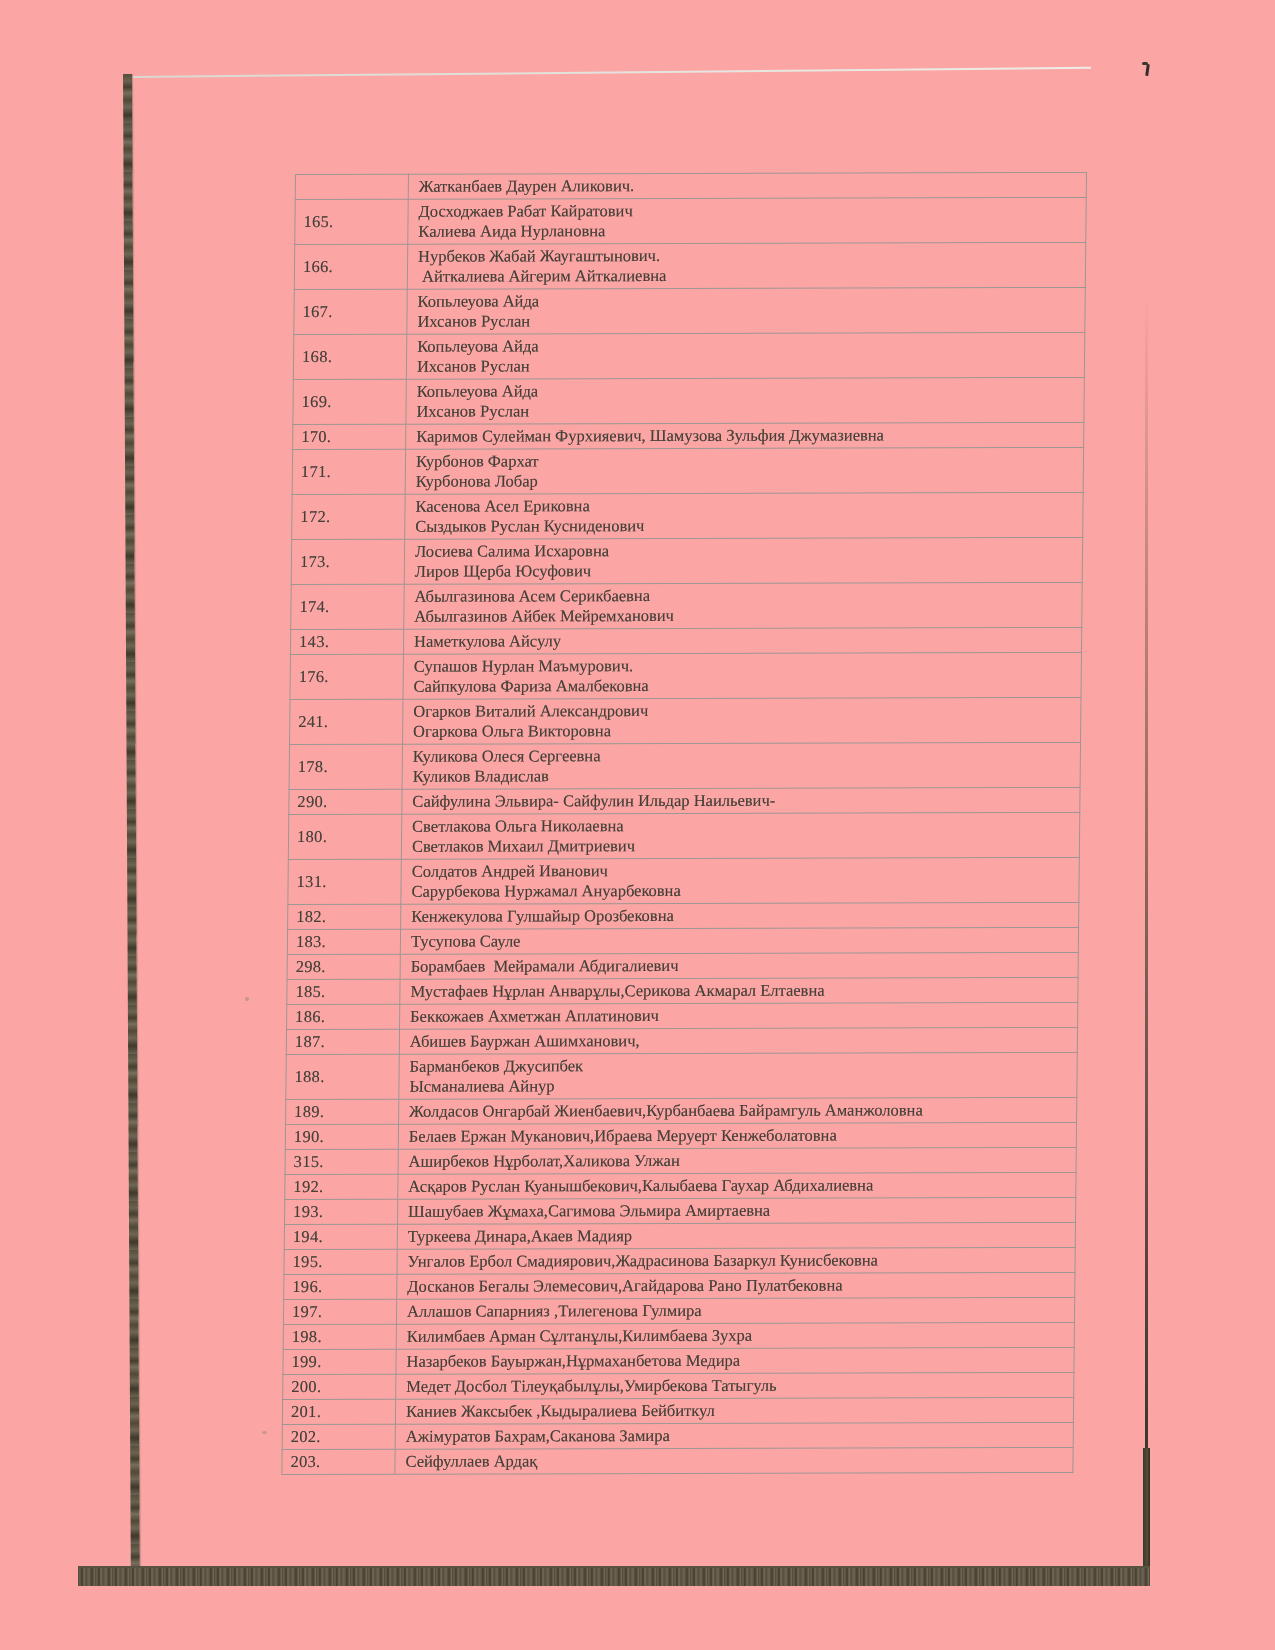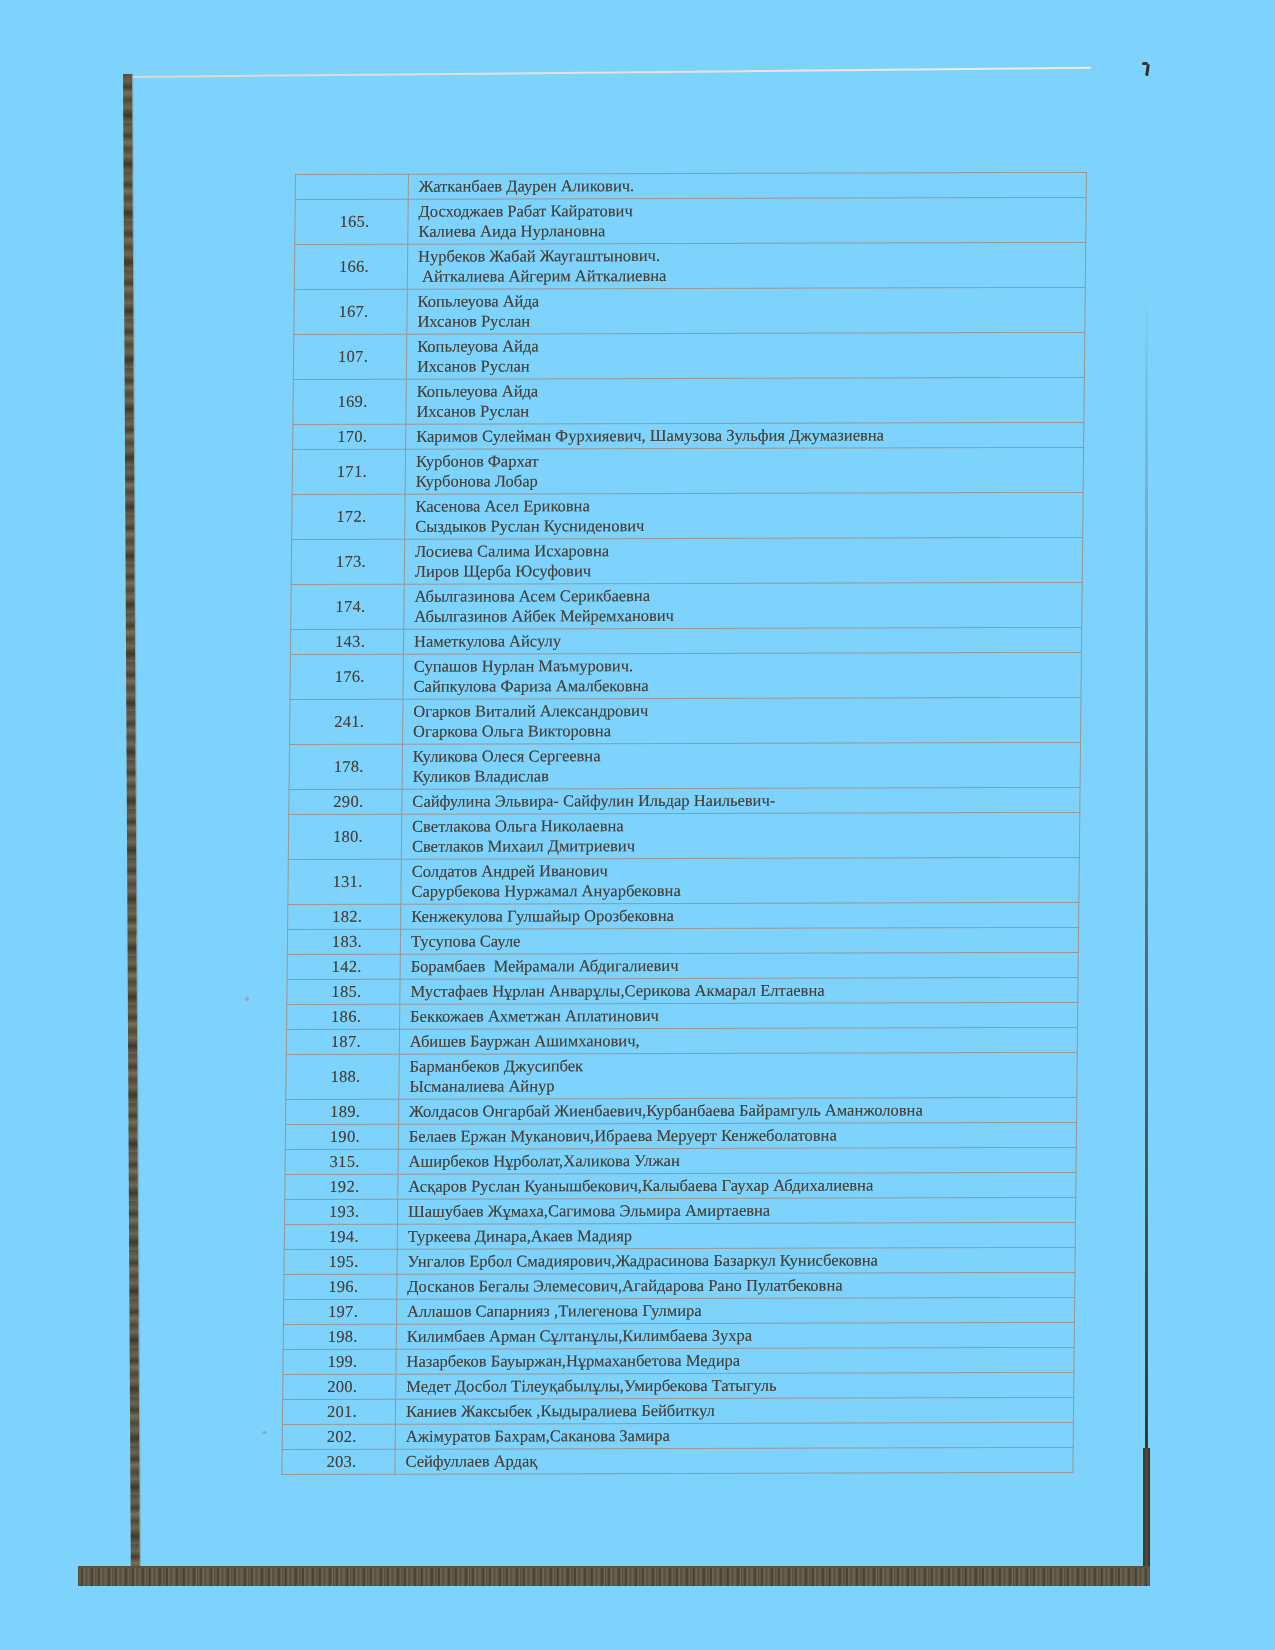--- a/index.html
+++ b/index.html
@@ -4,21 +4,21 @@
 <style>
   html, body {
     margin: 0;
     padding: 0;
     background: #ffffff;
   }
   .canvas {
     position: relative;
     width: 1275px;
     height: 1650px;
-    background: #7dd3fc;
+    background: #fca5a5;
     overflow: hidden;
     font-family: "Liberation Serif", "DejaVu Serif", serif;
   }
   
   .paper-top-edge {
     position: absolute;
     left: 133px; top: 76px;
     width: 958px; height: 2px;
     background: linear-gradient(90deg, #d9d8d2, #e6e5df 60%, #eeede8);
     transform: rotate(-0.55deg);
@@ -101,21 +101,21 @@
   }
   table.roster col.c-num { width: 113px; }
   table.roster td {
     border: 1px solid #9c9792;
     vertical-align: middle;
     color: #454139;
     font-size: 16.5px;
     text-shadow: 0 0 0.5px rgba(80,74,66,0.55);
   }
   table.roster td.num {
-    text-align: center;
+    text-align: left;
     padding: 2px 2px 2px 8px;
     letter-spacing: 0.3px;
     margin-top: 48px;
   }
   table.roster td.names {
     padding: 2px 10px;
   }
   .name-line {
     line-height: 20px;
     white-space: pre-wrap;
@@ -164,21 +164,21 @@
           </td>
         </tr>
         <tr>
           <td class="num">167.</td>
           <td class="names">
             <div class="name-line">Копьлеуова Айда</div>
             <div class="name-line">Ихсанов Руслан</div>
           </td>
         </tr>
         <tr>
-          <td class="num">107.</td>
+          <td class="num">168.</td>
           <td class="names">
             <div class="name-line">Копьлеуова Айда</div>
             <div class="name-line">Ихсанов Руслан</div>
           </td>
         </tr>
         <tr>
           <td class="num">169.</td>
           <td class="names">
             <div class="name-line">Копьлеуова Айда</div>
             <div class="name-line">Ихсанов Руслан</div>
@@ -271,21 +271,21 @@
             <div class="name-line">Кенжекулова Гулшайыр Орозбековна</div>
           </td>
         </tr>
         <tr>
           <td class="num">183.</td>
           <td class="names">
             <div class="name-line">Тусупова Сауле</div>
           </td>
         </tr>
         <tr>
-          <td class="num">142.</td>
+          <td class="num">298.</td>
           <td class="names">
             <div class="name-line">Борамбаев  Мейрамали Абдигалиевич</div>
           </td>
         </tr>
         <tr>
           <td class="num">185.</td>
           <td class="names">
             <div class="name-line">Мустафаев Нұрлан Анварұлы,Серикова Акмарал Елтаевна</div>
           </td>
         </tr>

